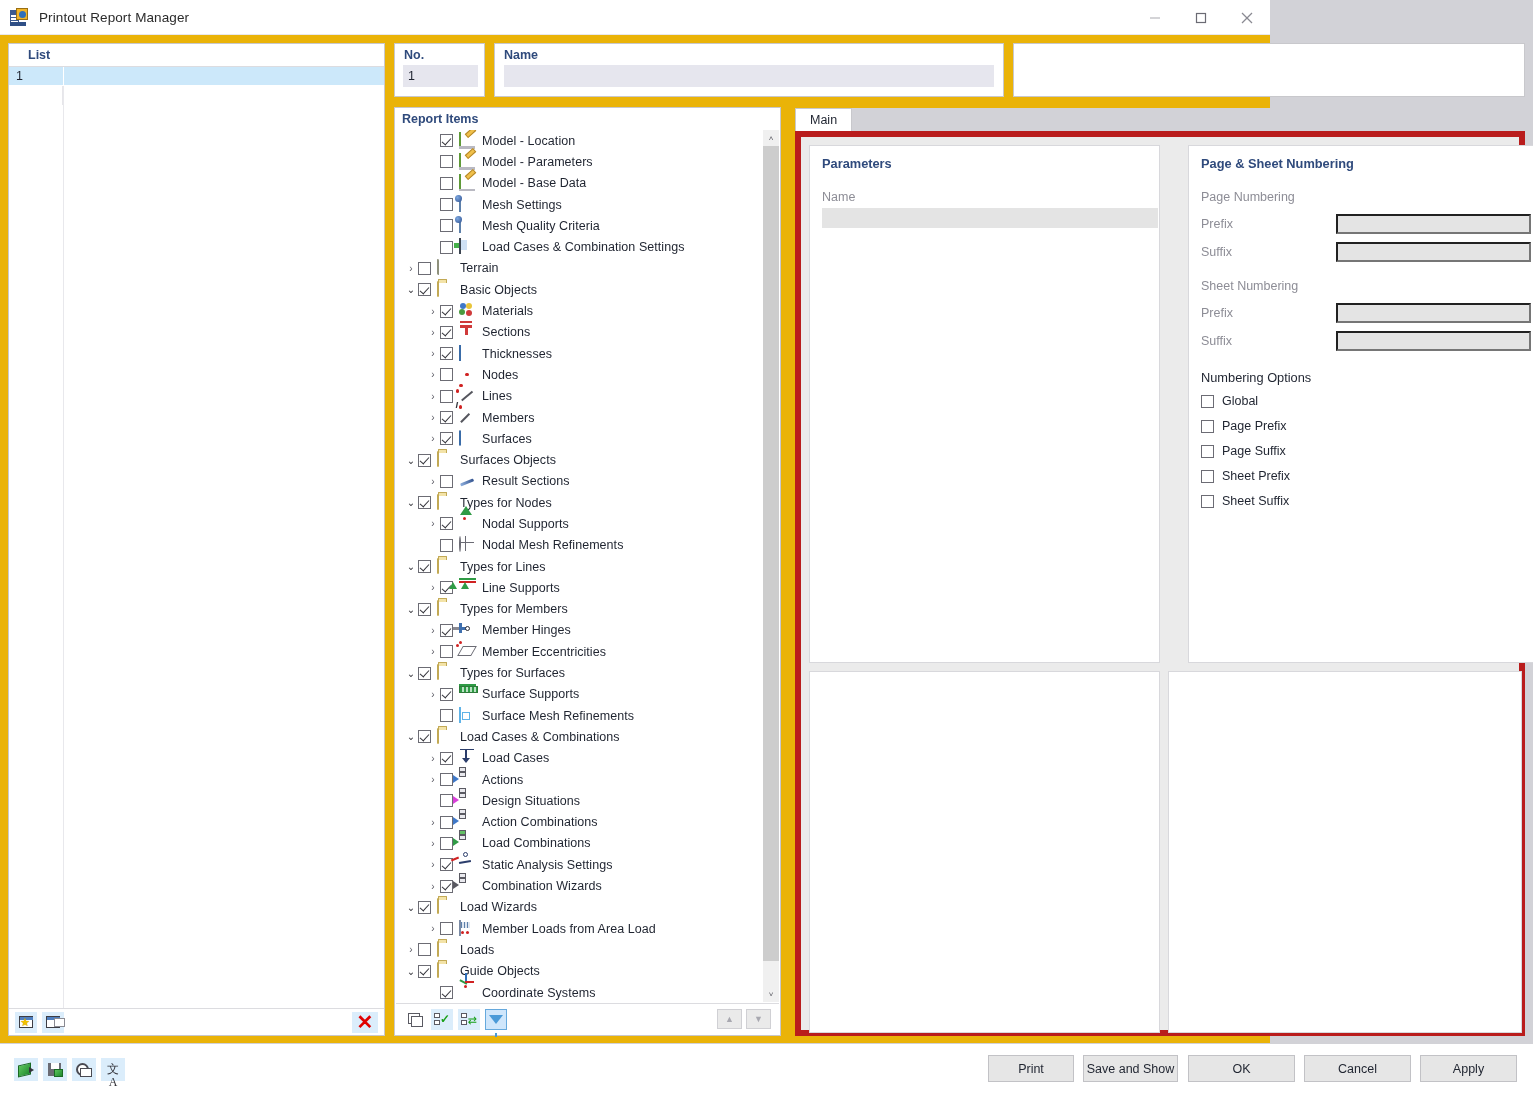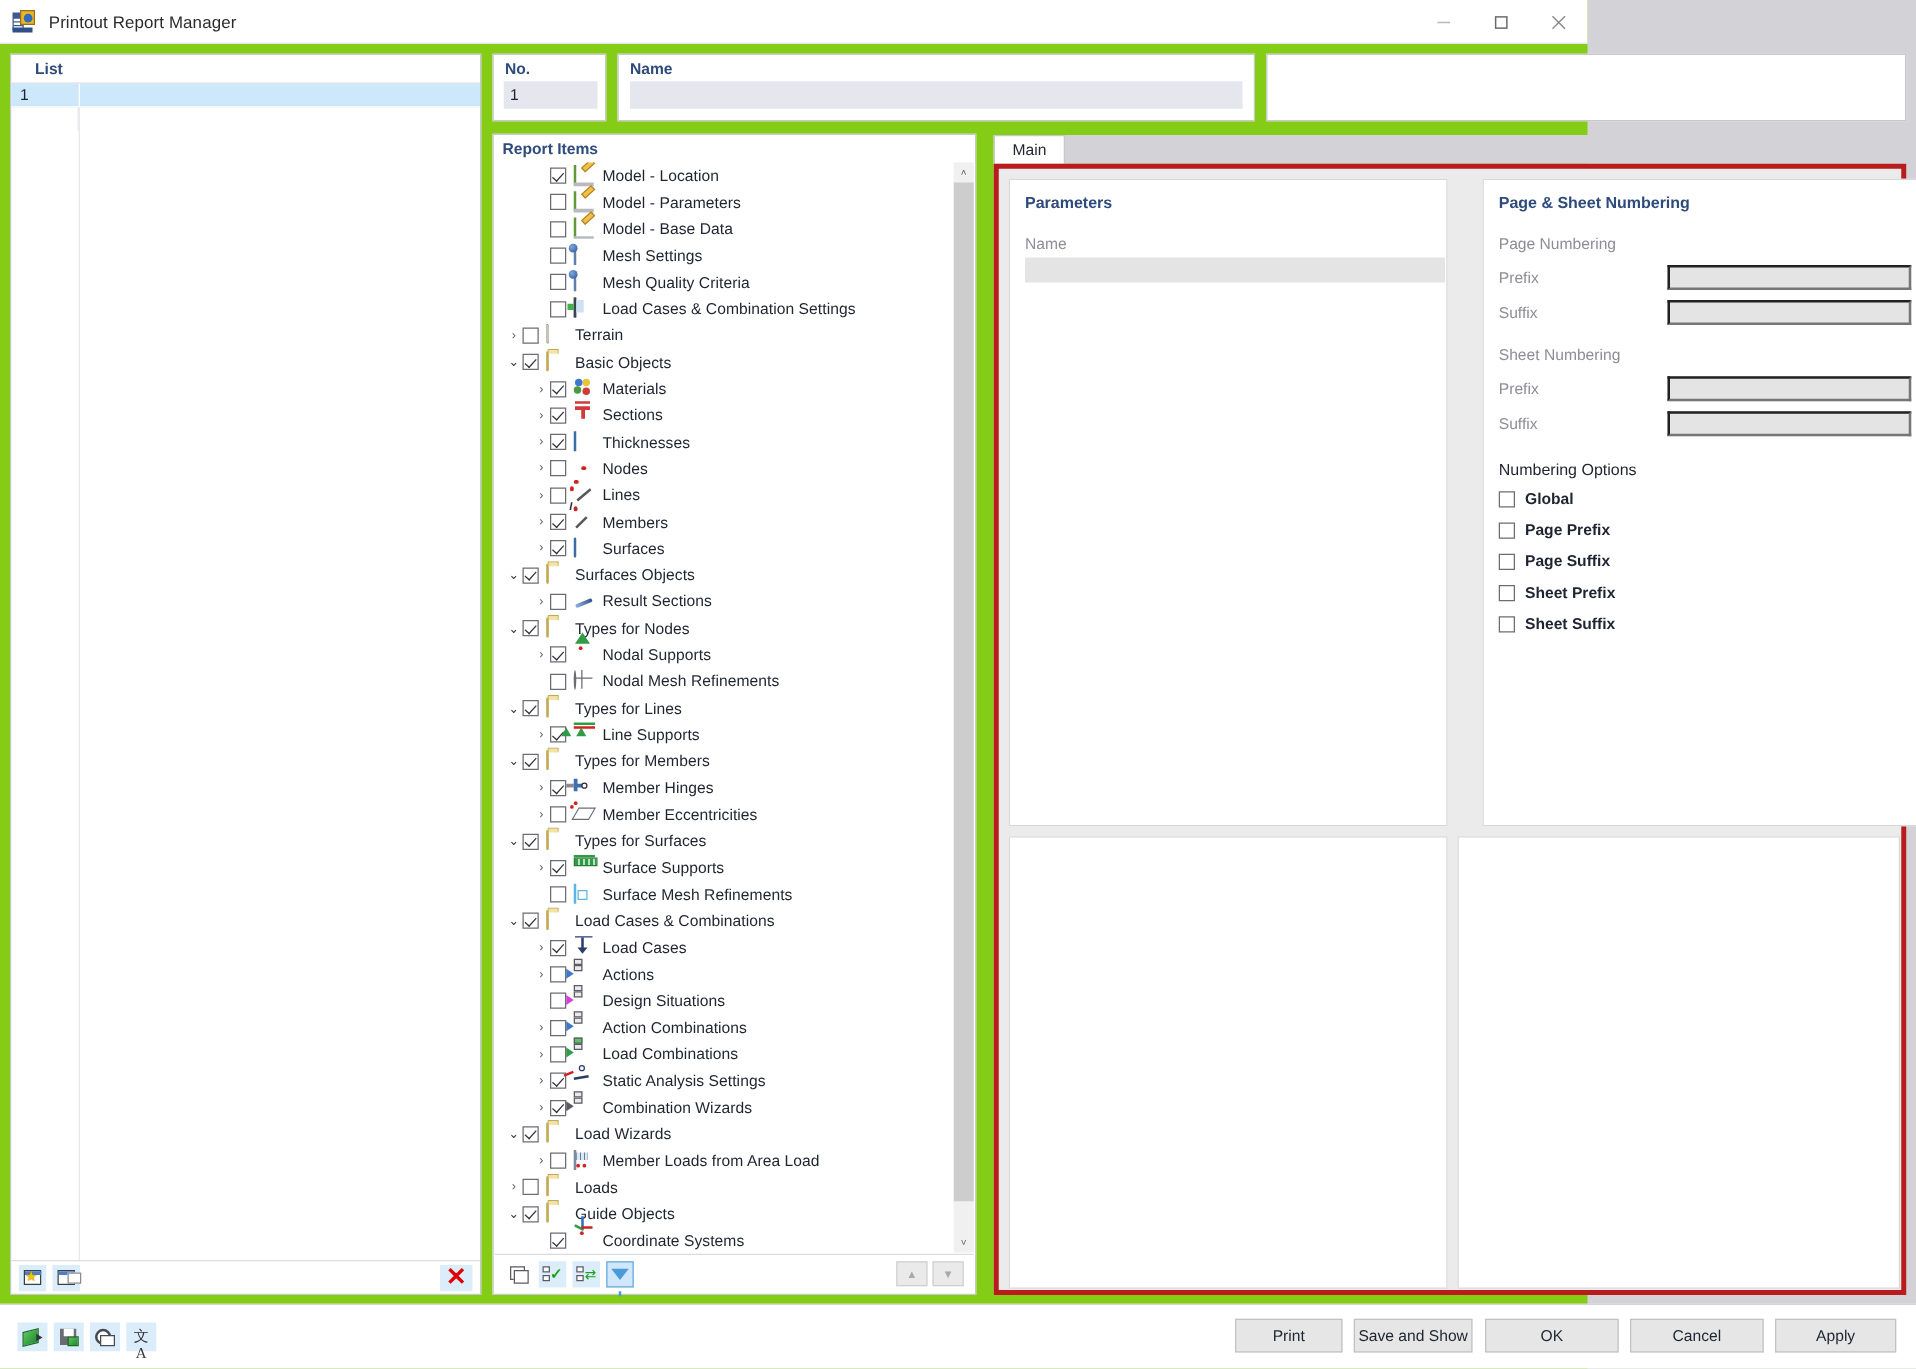--- a/index.html
+++ b/index.html
@@ -5,21 +5,21 @@
   * { box-sizing: border-box; }
   html, body {
     margin: 0; padding: 0;
     width: 1533px; height: 1095px;
     overflow: hidden;
     font-family: "Liberation Sans", sans-serif;
     font-size: 12.5px;
     color: #1f2430;
     background: #d2d2d7;
   }
-  .window { width: 1270px; height: 1095px; position: relative; background: #84cc16; }
+  .window { width: 1270px; height: 1095px; position: relative; background: #eab308; }
 
   
   .titlebar {
     height: 35px; background: #ffffff; display: flex; align-items: center;
     border-bottom: 1px solid #e8e8ec; position: relative;
   }
   .title-icon { width: 20px; height: 18px; margin-left: 10px; margin-right: 9px; position: relative; flex: none; }
   .ti-a { position:absolute; left:0; top:2px; width:9px; height:14px; background:#3c5a8f; }
   .ti-a::after { content:""; position:absolute; left:1px; top:5px; width:7px; height:1.5px; background:#fff; box-shadow:0 3px 0 #fff, 0 6px 0 #fff;}
   .ti-b { position:absolute; left:6px; top:0px; width:12px; height:12px; background:#f0b429; border:1px solid #9a6f12;}
@@ -225,21 +225,21 @@
   .spacer { flex:1; }
   .navbtn { width:25px; height:20px; background:#eaeaea; border:1px solid #d0d0d4; display:flex; align-items:center; justify-content:center; margin-left:4px; color:#a8a8b0; font-size:9px;}
 
   
   .tabs { position:absolute; left:795px; top:108px; }
   .tab {
     display:inline-block; height:23px; line-height:23px; padding:0 14px; font-size:12.5px;
     background:#fff; border:1px solid #c8c8cc; border-bottom:none; color:#1f2430;
   }
   .tab-strip-bg { position:absolute; left:795px; top:108px; width:730px; height:23px; background:#d2d2d7; }
-  .content-panel { position:absolute; left:795px; top:131px; width:730px; height:905px; background:#ebebeb; border:4px solid #b91c1c;}
+  .content-panel { position:absolute; left:795px; top:131px; width:730px; height:905px; background:#ebebeb; border:6px solid #b91c1c;}
 
   .card { position:absolute; background:#fff; border:1px solid #d8d8dc; }
   .card-params { left:8px; top:8px; width:351px; height:518px; }
   .card-numbering { left:387px; top:8px; width:354px; height:518px; }
   .card-bl { left:8px; top:534px; width:351px; height:362px; }
   .card-br { left:367px; top:534px; width:354px; height:362px; }
 
   .card-title { font-weight:bold; color:#2f4a7c; font-size:12.8px; padding:10px 0 0 12px;}
   .sublabel { color:#8d8d96; font-size:12.5px; }
   .field-label { color:#8d8d96; font-size:12.5px; }
@@ -247,21 +247,21 @@
 
   .params-name-label { position:absolute; left:12px; top:44px; }
   .params-name-input { position:absolute; left:12px; top:62px; width:336px; height:20px; }
 
   .num-sec1 { position:absolute; left:12px; top:44px; }
   .num-row { position:absolute; display:flex; align-items:center; width:330px;}
   .num-row .lbl { width:135px; }
   .num-row .inp { flex:1; height:20px; background:#e4e4e4; }
 
   .opt-title { position:absolute; left:12px; top:224px; font-size:12.8px; color:#1f2430; }
-  .opt-row { position:absolute; left:12px; display:flex; align-items:center;font-weight:bold; }
+  .opt-row { position:absolute; left:12px; display:flex; align-items:center; }
   .opt-cb { width:13px; height:13px; border:1.3px solid #6c6c74; background:#fff; margin-right:8px; flex:none;}
   .opt-label { font-size:12.5px; color:#1f2430; }
 
   
   .bottombar { position:absolute; left:0; bottom:0; width:1533px; height:52px; background:#fff; border-top:1px solid #d2d2d7;text-align:center;}
   .bb-left { position:absolute; left:14px; top:14px; display:flex; }
   .bb-btn { width:24px; height:23px; background:#dbedfb; margin-right:5px; display:flex; align-items:center; justify-content:center;}
   .ic-gnext { width:16px; height:13px; position:relative;}
   .ic-gnext::before{content:"";position:absolute;left:0;top:1px;width:11px;height:10px;background:linear-gradient(135deg,#5cc45c,#1f8a2f);transform:skewY(-14deg);border:1px solid #1a6a24;}
   .ic-gnext::after{content:"";position:absolute;right:0;top:3.5px;width:0;height:0;border-top:3.5px solid transparent;border-bottom:3.5px solid transparent;border-left:5px solid #33333a;}

